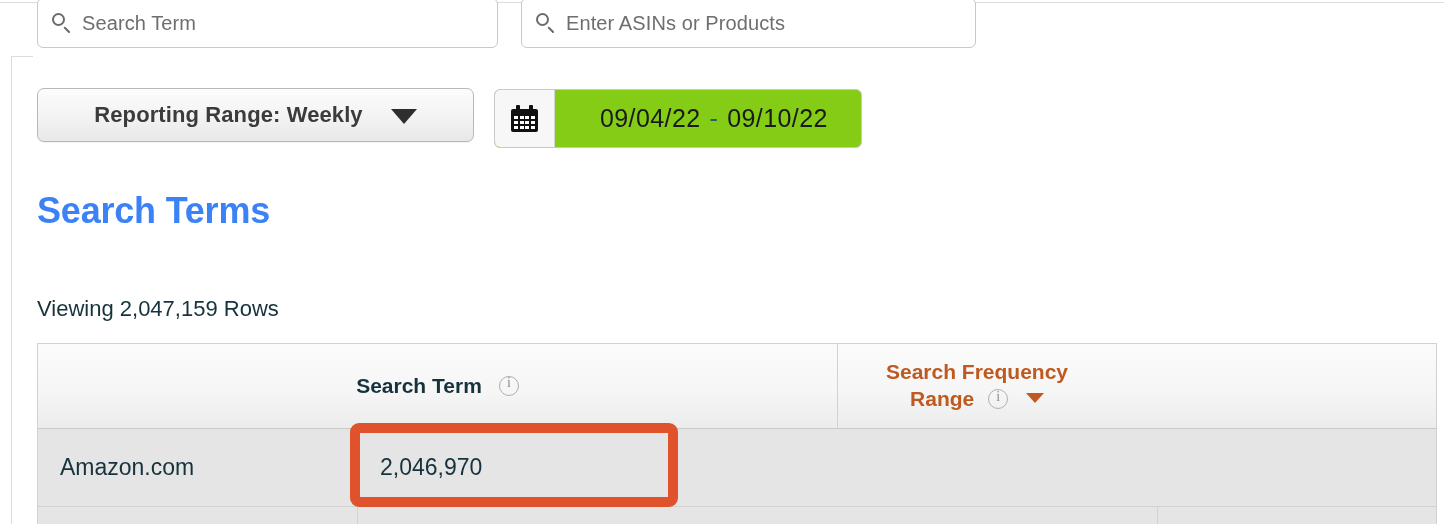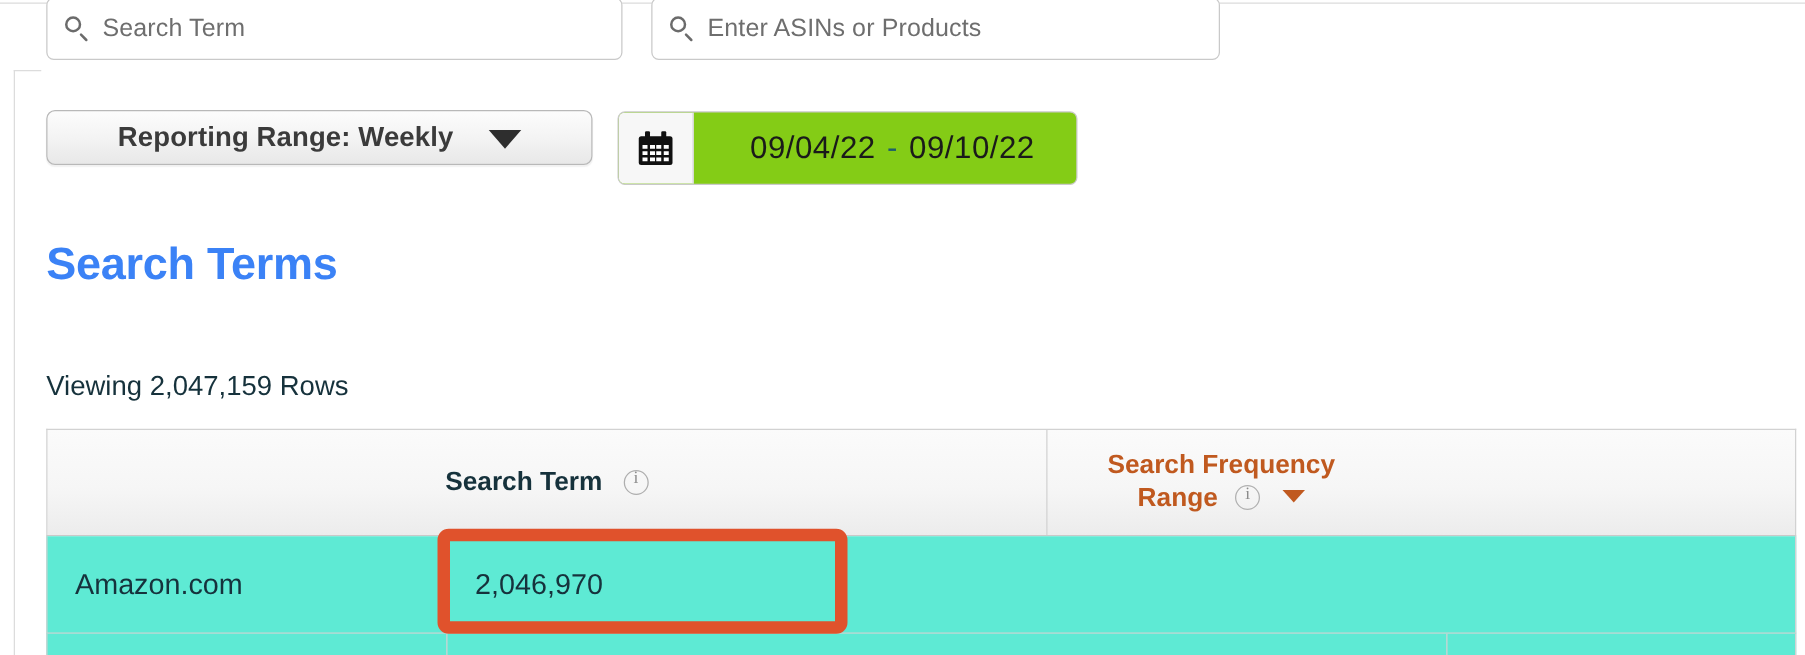--- a/index.html
+++ b/index.html
@@ -90,21 +90,21 @@
 
   
   .controls-row {
     position: absolute;
     left: 0; top: 88px;
     width: 1444px; height: 66px;
   }
   .dropdown-btn {
     position: absolute;
     left: 37px; top: 0;
-    width: 437px; height: 44px;
+    width: 437px; height: 54px;
     box-sizing: border-box;
     border: 1px solid #b8b8b8;
     border-radius: 7px;
     background: linear-gradient(180deg, #fcfcfc 0%, #f4f4f4 48%, #e8e8e8 100%);
     box-shadow: 0 1px 1px rgba(0,0,0,0.06);
     display: flex;
     align-items: center;
     justify-content: center;
     cursor: pointer;
   }
@@ -283,21 +283,21 @@
   }
 
   .tbody { }
   .tr {
     display: flex;
     height: 78px;
     border-left: 1px solid #d2d2d2;
     border-right: 1px solid #d2d2d2;
     border-bottom: 1px solid #d2d2d2;
     box-sizing: border-box;
-    background: #5eead4;
+    background: #e5e5e5;
   }
   .td {
     display: flex;
     align-items: center;
     box-sizing: border-box;
     font-size: 23px;
     color: #16323c;
     padding-left: 22px;
   }
   .td.dept { width: 320px; border-right: 1px solid #d2d2d2; }

